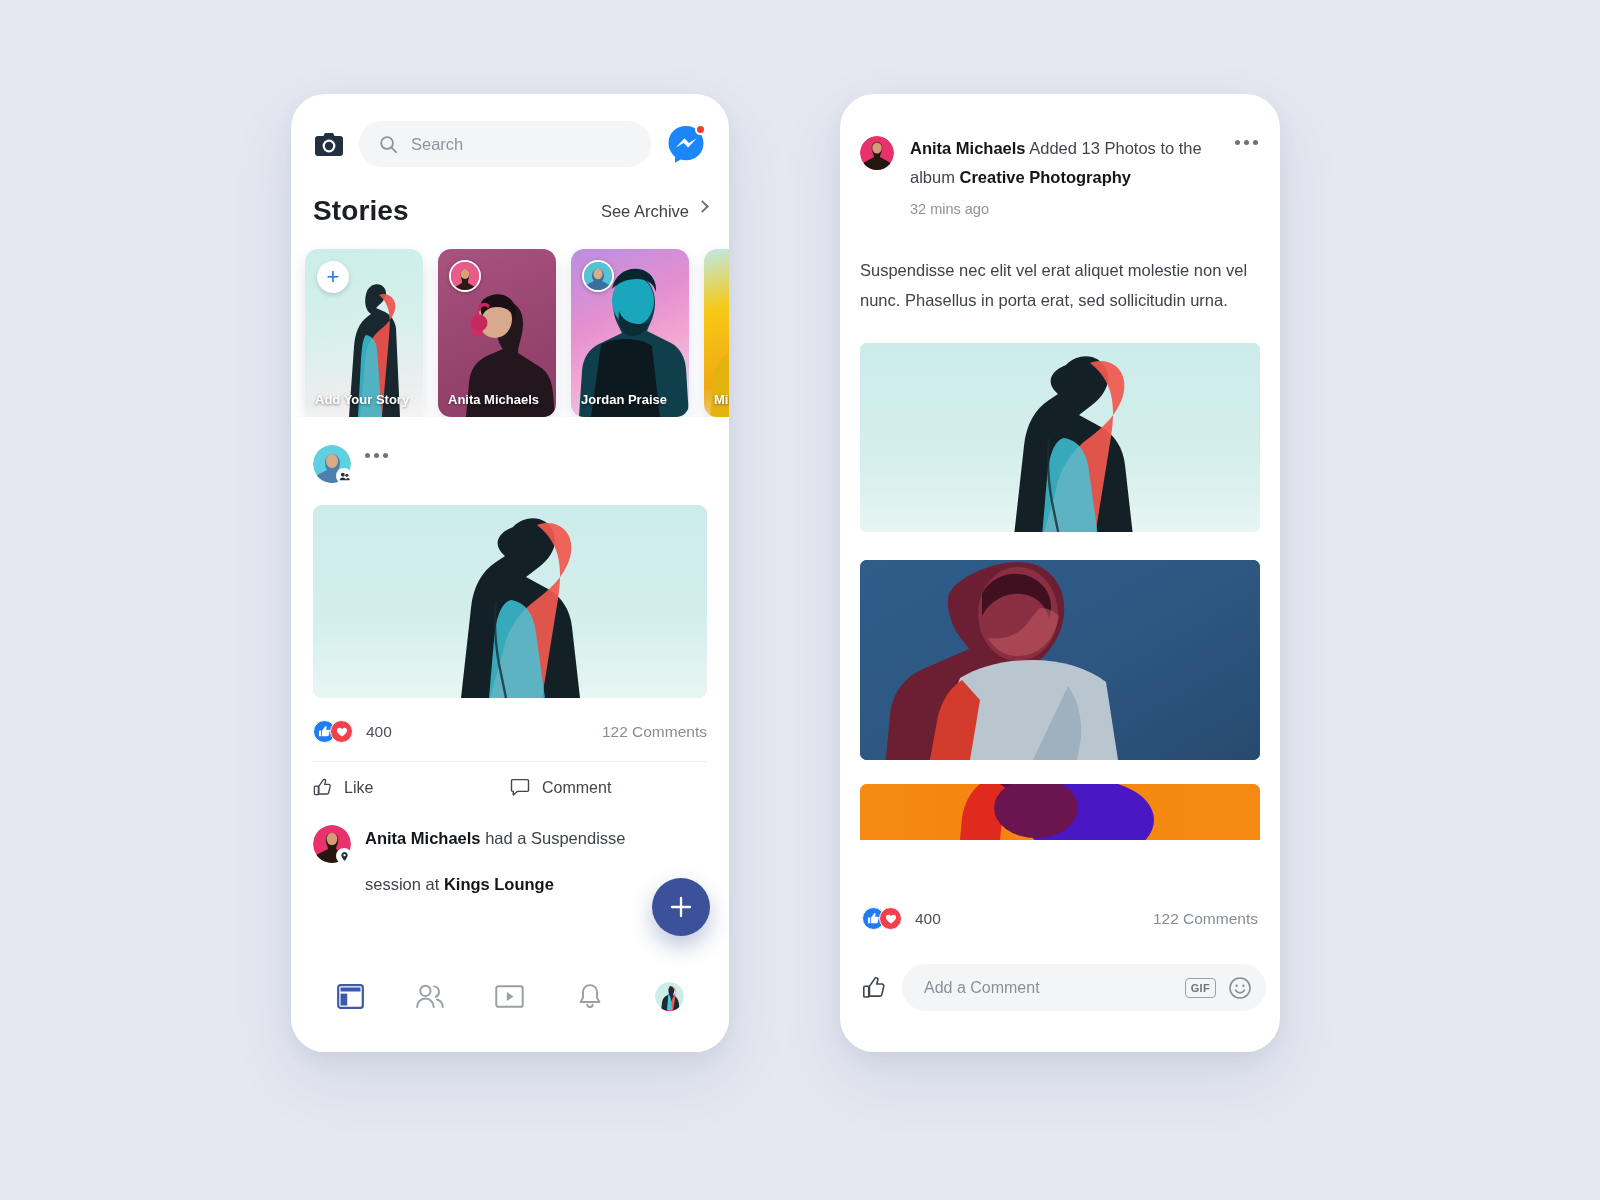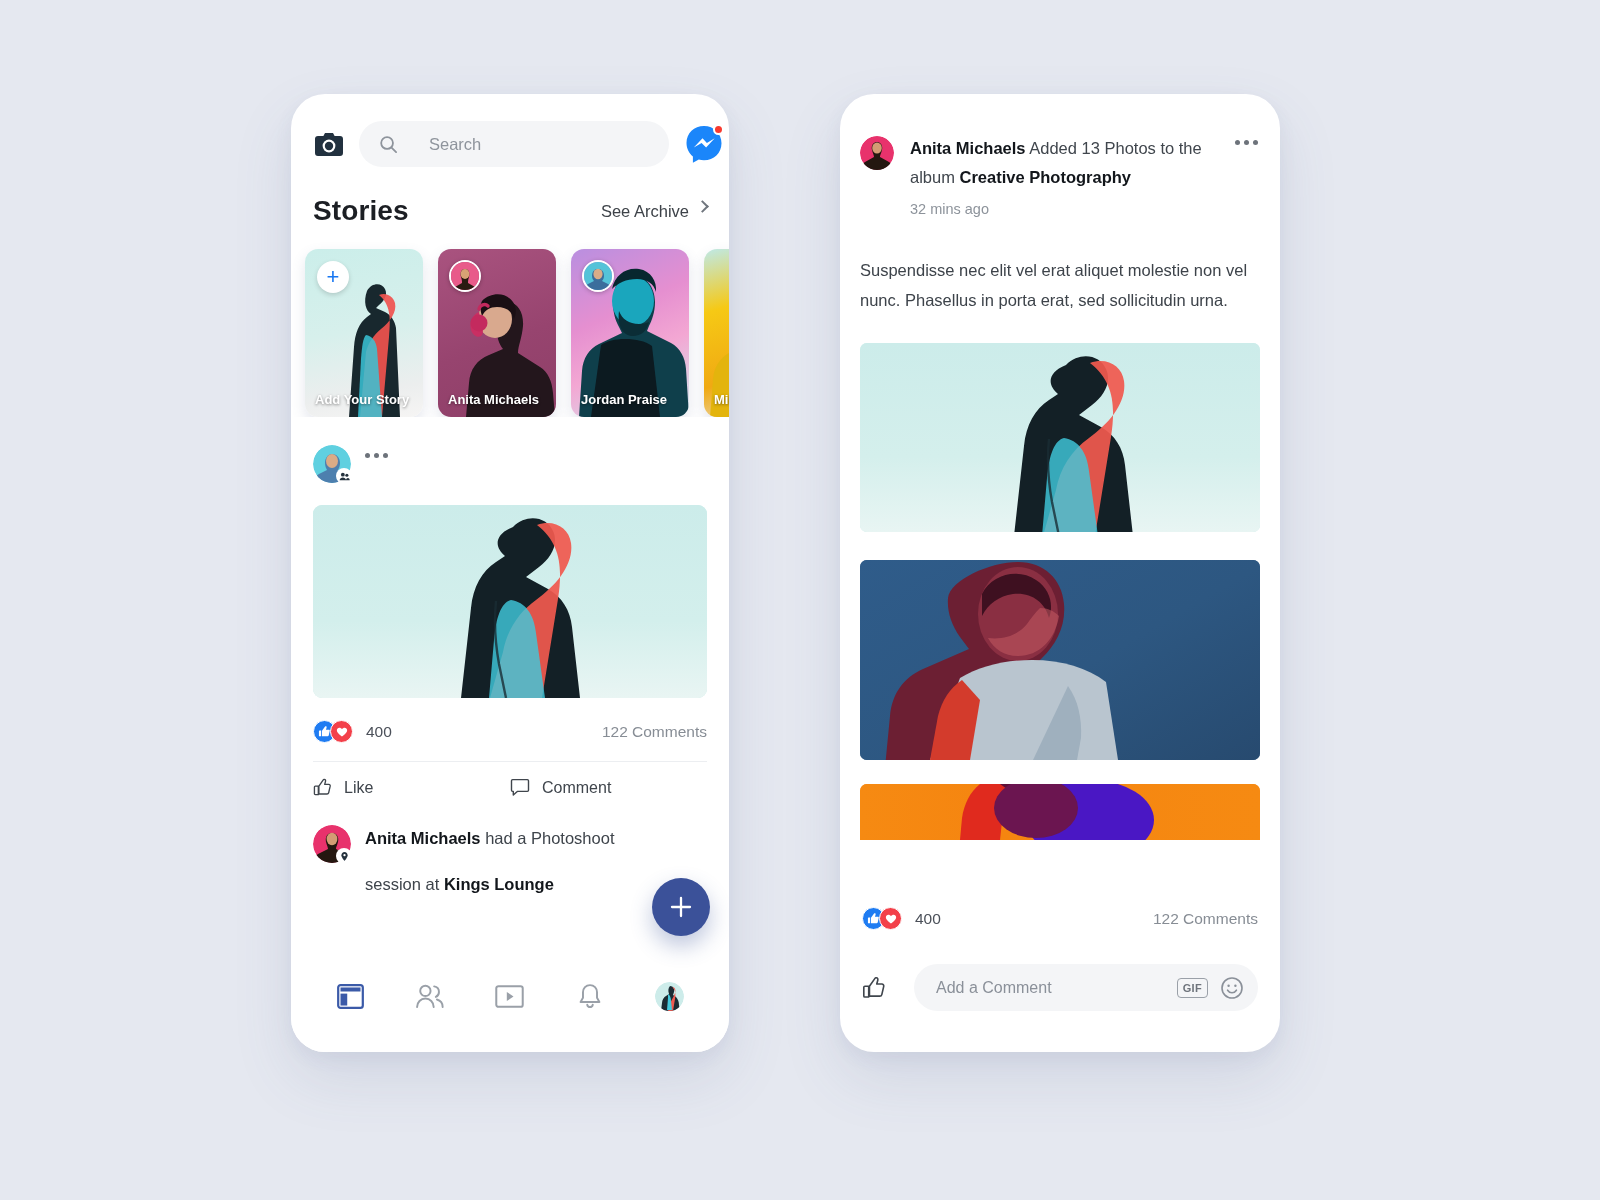--- a/index.html
+++ b/index.html
@@ -24,21 +24,21 @@
 
   
   .topbar { display: flex; align-items: center; gap: 14px; padding: 27px 22px 0 22px; }
   .camera-btn { width: 32px; height: 30px; flex: 0 0 auto; display:flex; align-items:center; justify-content:center; }
   .searchbar {
     flex: 1 1 auto; height: 46px; border-radius: 23px; background: #f4f5f7;
     display: flex; align-items: center; gap: 13px; padding: 0 20px;
   }
   .searchbar input {
     border: none; outline: none; background: transparent; flex: 1;
-    font-family: "Liberation Sans", sans-serif; font-size: 16.5px; color: #4b5159; margin-left: 18px;
+    font-family: "Liberation Sans", sans-serif; font-size: 16.5px; color: #4b5159;
   }
   .searchbar input::placeholder { color: #8e949c; }
   .msg-btn { position: relative; width: 42px; height: 42px; flex: 0 0 auto; }
   .msg-dot {
     position: absolute; right: 1px; top: 1px; width: 11px; height: 11px;
     border-radius: 50%; background: #f93a2f; border: 2px solid #fff;
   }
 
   
   .stories-head {
@@ -149,21 +149,21 @@
   .r-time { font-size: 14.5px; color: #8d939b; margin-top: 9px; }
 
   .r-text { padding: 38px 22px 0 20px; font-size: 16.5px; color: #3d434a; line-height: 1.82; }
 
   .r-photo { margin: 28px 20px 0 20px; border-radius: 7px; overflow: hidden; position: relative; }
   .r-photo.p1 { height: 189px; background: #cdeeea; }
   .r-photo.p2 { height: 200px; background: #2f5a85; }
   .r-photo.p3 { height: 56px; background: #f68712; margin-top: 24px; border-radius: 7px 7px 0 0; }
 
   .r-stat { display: flex; align-items: center; justify-content: space-between; padding: 22px 22px 0 22px; }
-  .r-commentbar { display: flex; align-items: center; gap: 28px; padding: 26px 22px 0 22px; }
+  .r-commentbar { display: flex; align-items: center; gap: 16px; padding: 26px 14px 0 22px; }
   .cmt-field {
     flex: 1; height: 47px; border-radius: 24px; background: #f4f5f7;
     display: flex; align-items: center; padding: 0 14px 0 22px; gap: 12px;
   }
   .cmt-field input {
     flex: 1; border: none; outline: none; background: transparent;
     font-family: "Liberation Sans", sans-serif; font-size: 16px; color: #4b5159;
   }
   .cmt-field input::placeholder { color: #8a9099; }
   .gif-chip {
@@ -366,21 +366,21 @@
         </div>
         <span class="av-badge">
           <svg width="11" height="11" viewBox="0 0 12 12">
             <path d="M6 1.2c2 0 3.4 1.5 3.4 3.4 0 2.5-3.4 6.2-3.4 6.2S2.6 7.1 2.6 4.6C2.6 2.7 4 1.2 6 1.2z" fill="#24313d"></path>
             <circle cx="6" cy="4.6" r="1.25" fill="#fff"></circle>
           </svg>
         </span>
       </div>
       <div class="post-meta">
         <div class="post-line">
-          <b>Anita Michaels</b><span> had a Photoshoot</span>
+          <b>Anita Michaels</b><span> had a Suspendisse</span>
         </div>
         <div class="post-line" style="margin-top:20px">
           <span>session at </span><b>Kings Lounge</b>
         </div>
       </div>
     </div>
 
     <div class="fade-bottom"></div>
 
     <div class="fab">

